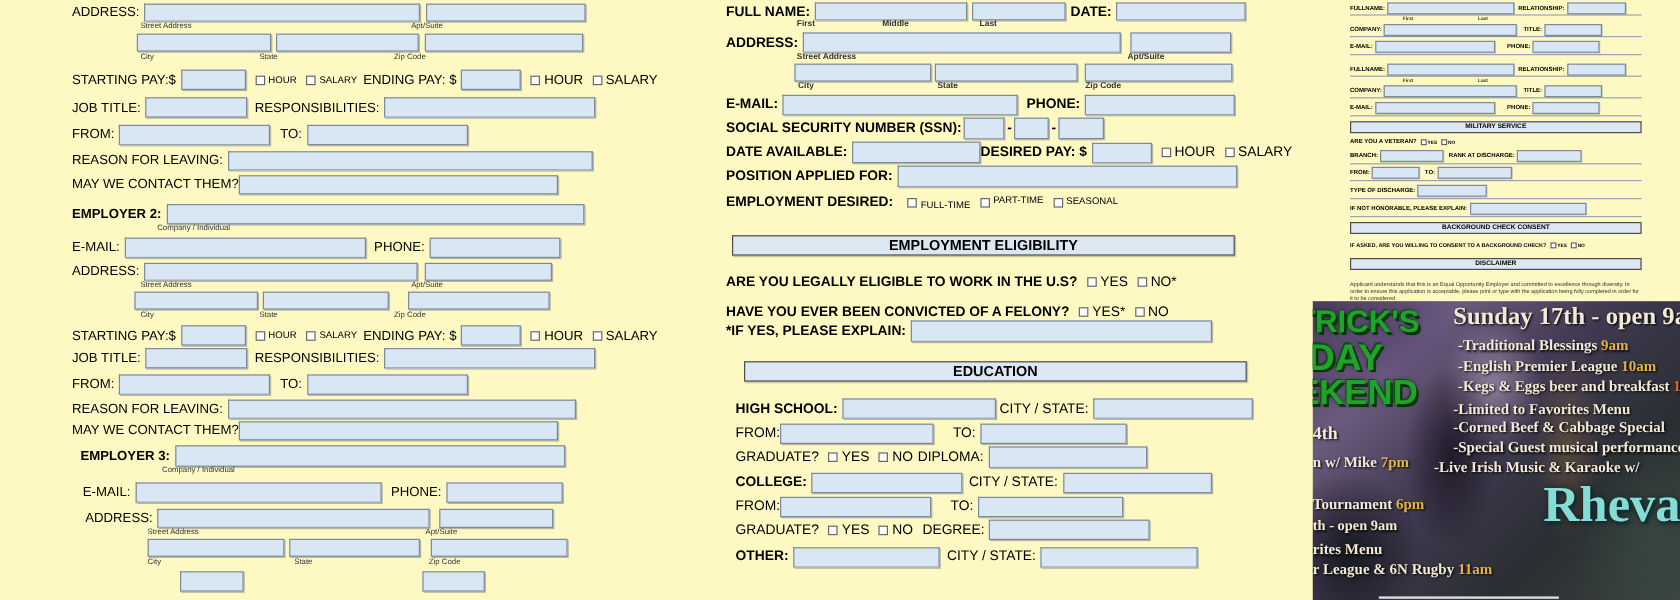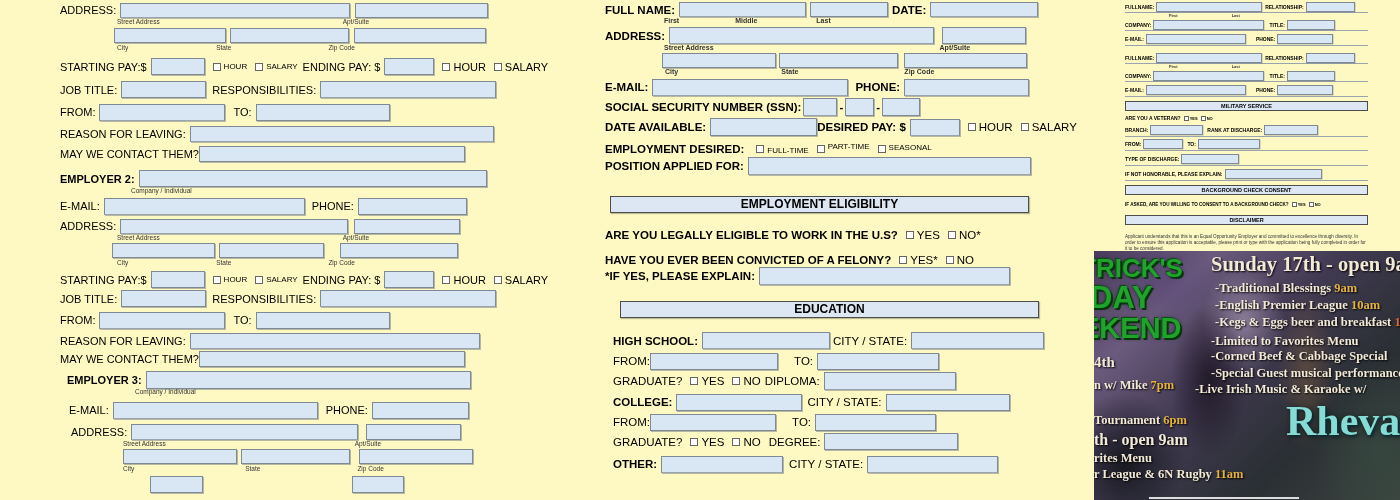--- a/index.html
+++ b/index.html
@@ -268,32 +268,32 @@
     <div class="r" style="height:18px;margin-top:2px">
       <span class="lbl">DATE AVAILABLE:</span>
       <span class="b" style="width:105px;height:16px"></span>
       <span class="lbl" style="margin-left:0">DESIRED PAY: $</span>
       <span class="b ul" style="width:48px;height:15px"></span>
       <span class="cb"></span>
       <span class="reg">HOUR</span>
       <span class="cb"></span>
       <span class="reg">SALARY</span>
     </div>
-    <div class="r" style="height:13px;margin-top:6px">
-      <span class="lbl">EMPLOYMENT DESIRED:</span>
-      <span class="cb"></span>
-      <span class="sm reg" style="position:relative;top:2px">FULL-TIME</span>
-      <span class="cb"></span>
-      <span class="sm reg" style="position:relative;top:-2px">PART-TIME</span>
-      <span class="cb"></span>
-      <span class="sm reg" style="position:relative;top:-1px">SEASONAL</span>
-    </div>
     <div class="r" style="height:19px;margin-top:1px">
       <span class="lbl">POSITION APPLIED FOR:</span>
       <span class="b ul" style="width:281px;height:16px"></span>
+    </div>
+    <div class="r" style="height:13px;margin-top:6px">
+      <span class="lbl">EMPLOYMENT DESIRED:</span>
+      <span class="cb"></span>
+      <span class="sm reg" style="position:relative;top:2px">FULL-TIME</span>
+      <span class="cb"></span>
+      <span class="sm reg" style="position:relative;top:-2px">PART-TIME</span>
+      <span class="cb"></span>
+      <span class="sm reg" style="position:relative;top:-1px">SEASONAL</span>
     </div>
 
     <div class="hdr" style="margin:21px 26px 0 5px">EMPLOYMENT ELIGIBILITY</div>
 
     <div class="r" style="height:12px;margin-top:16px">
       <span>ARE YOU LEGALLY ELIGIBLE TO WORK IN THE U.S?</span>
       <span class="cb"></span>
       <span class="reg">YES</span>
       <span class="cb"></span>
       <span class="reg">NO*</span>
@@ -463,21 +463,21 @@
       <div style="font-size:31px;margin-left:10px">DAY</div>
       <div style="font-size:29px">EKEND</div>
     </div>
 
     <div class="adline adgreen" style="left:0;top:103px;font-size:15px">
       <span>4th</span></div>
     <div class="adline" style="left:0;top:127px">
       <span>n w/ Mike </span><span class="time">7pm</span></div>
     <div class="adline" style="left:0;top:162px">
       <span>Tournament </span><span class="time">6pm</span></div>
-    <div class="adline adgreen" style="left:0;top:180px;font-size:16px">
+    <div class="adline adgreen" style="left:0;top:180px;font-size:12px">
       <span>th - open 9am</span></div>
     <div class="adline" style="left:0;top:200px">
       <span>rites Menu</span></div>
     <div class="adline" style="left:0;top:216px">
       <span>r League &amp; 6N Rugby </span><span class="time">11am</span></div>
     <div style="position:absolute;left:55px;top:246px;width:150px;border-bottom:2px solid #ddd"></div>
 
     <div class="adline adgreen" style="left:117px;top:2px;font-size:20.5px">
       <span>Sunday 17th - open 9am</span></div>
     <div class="adline" style="left:121px;top:30px">

